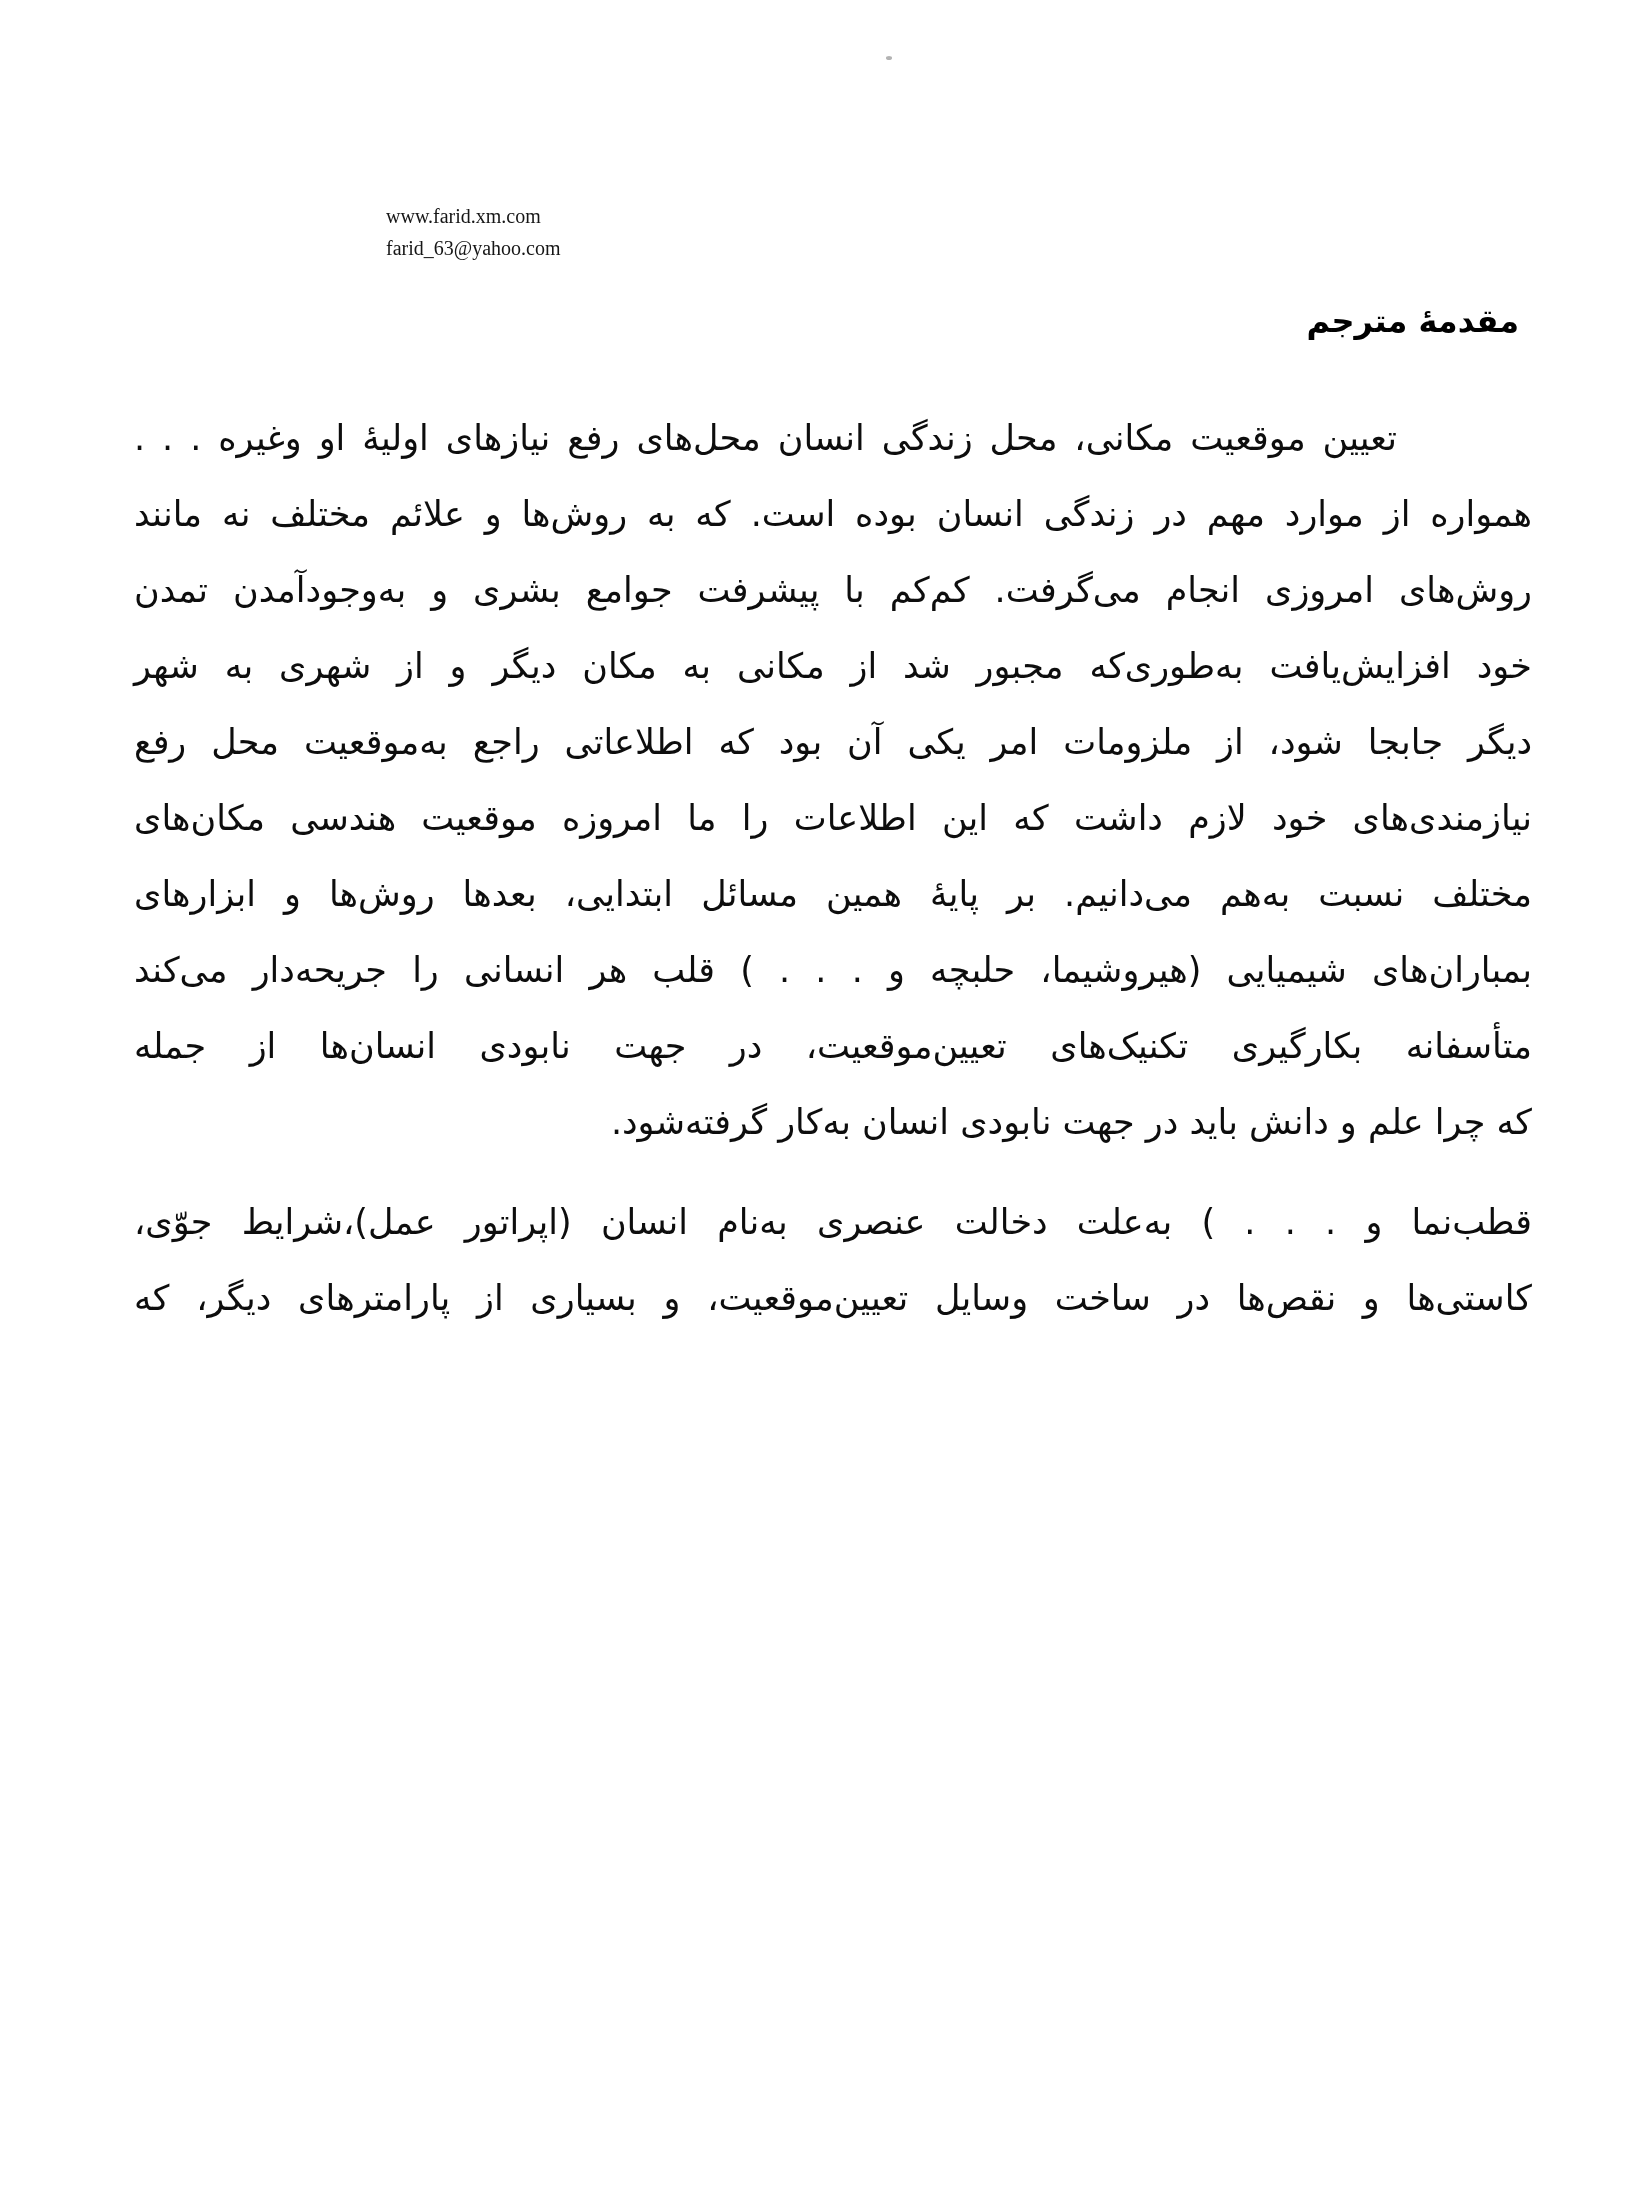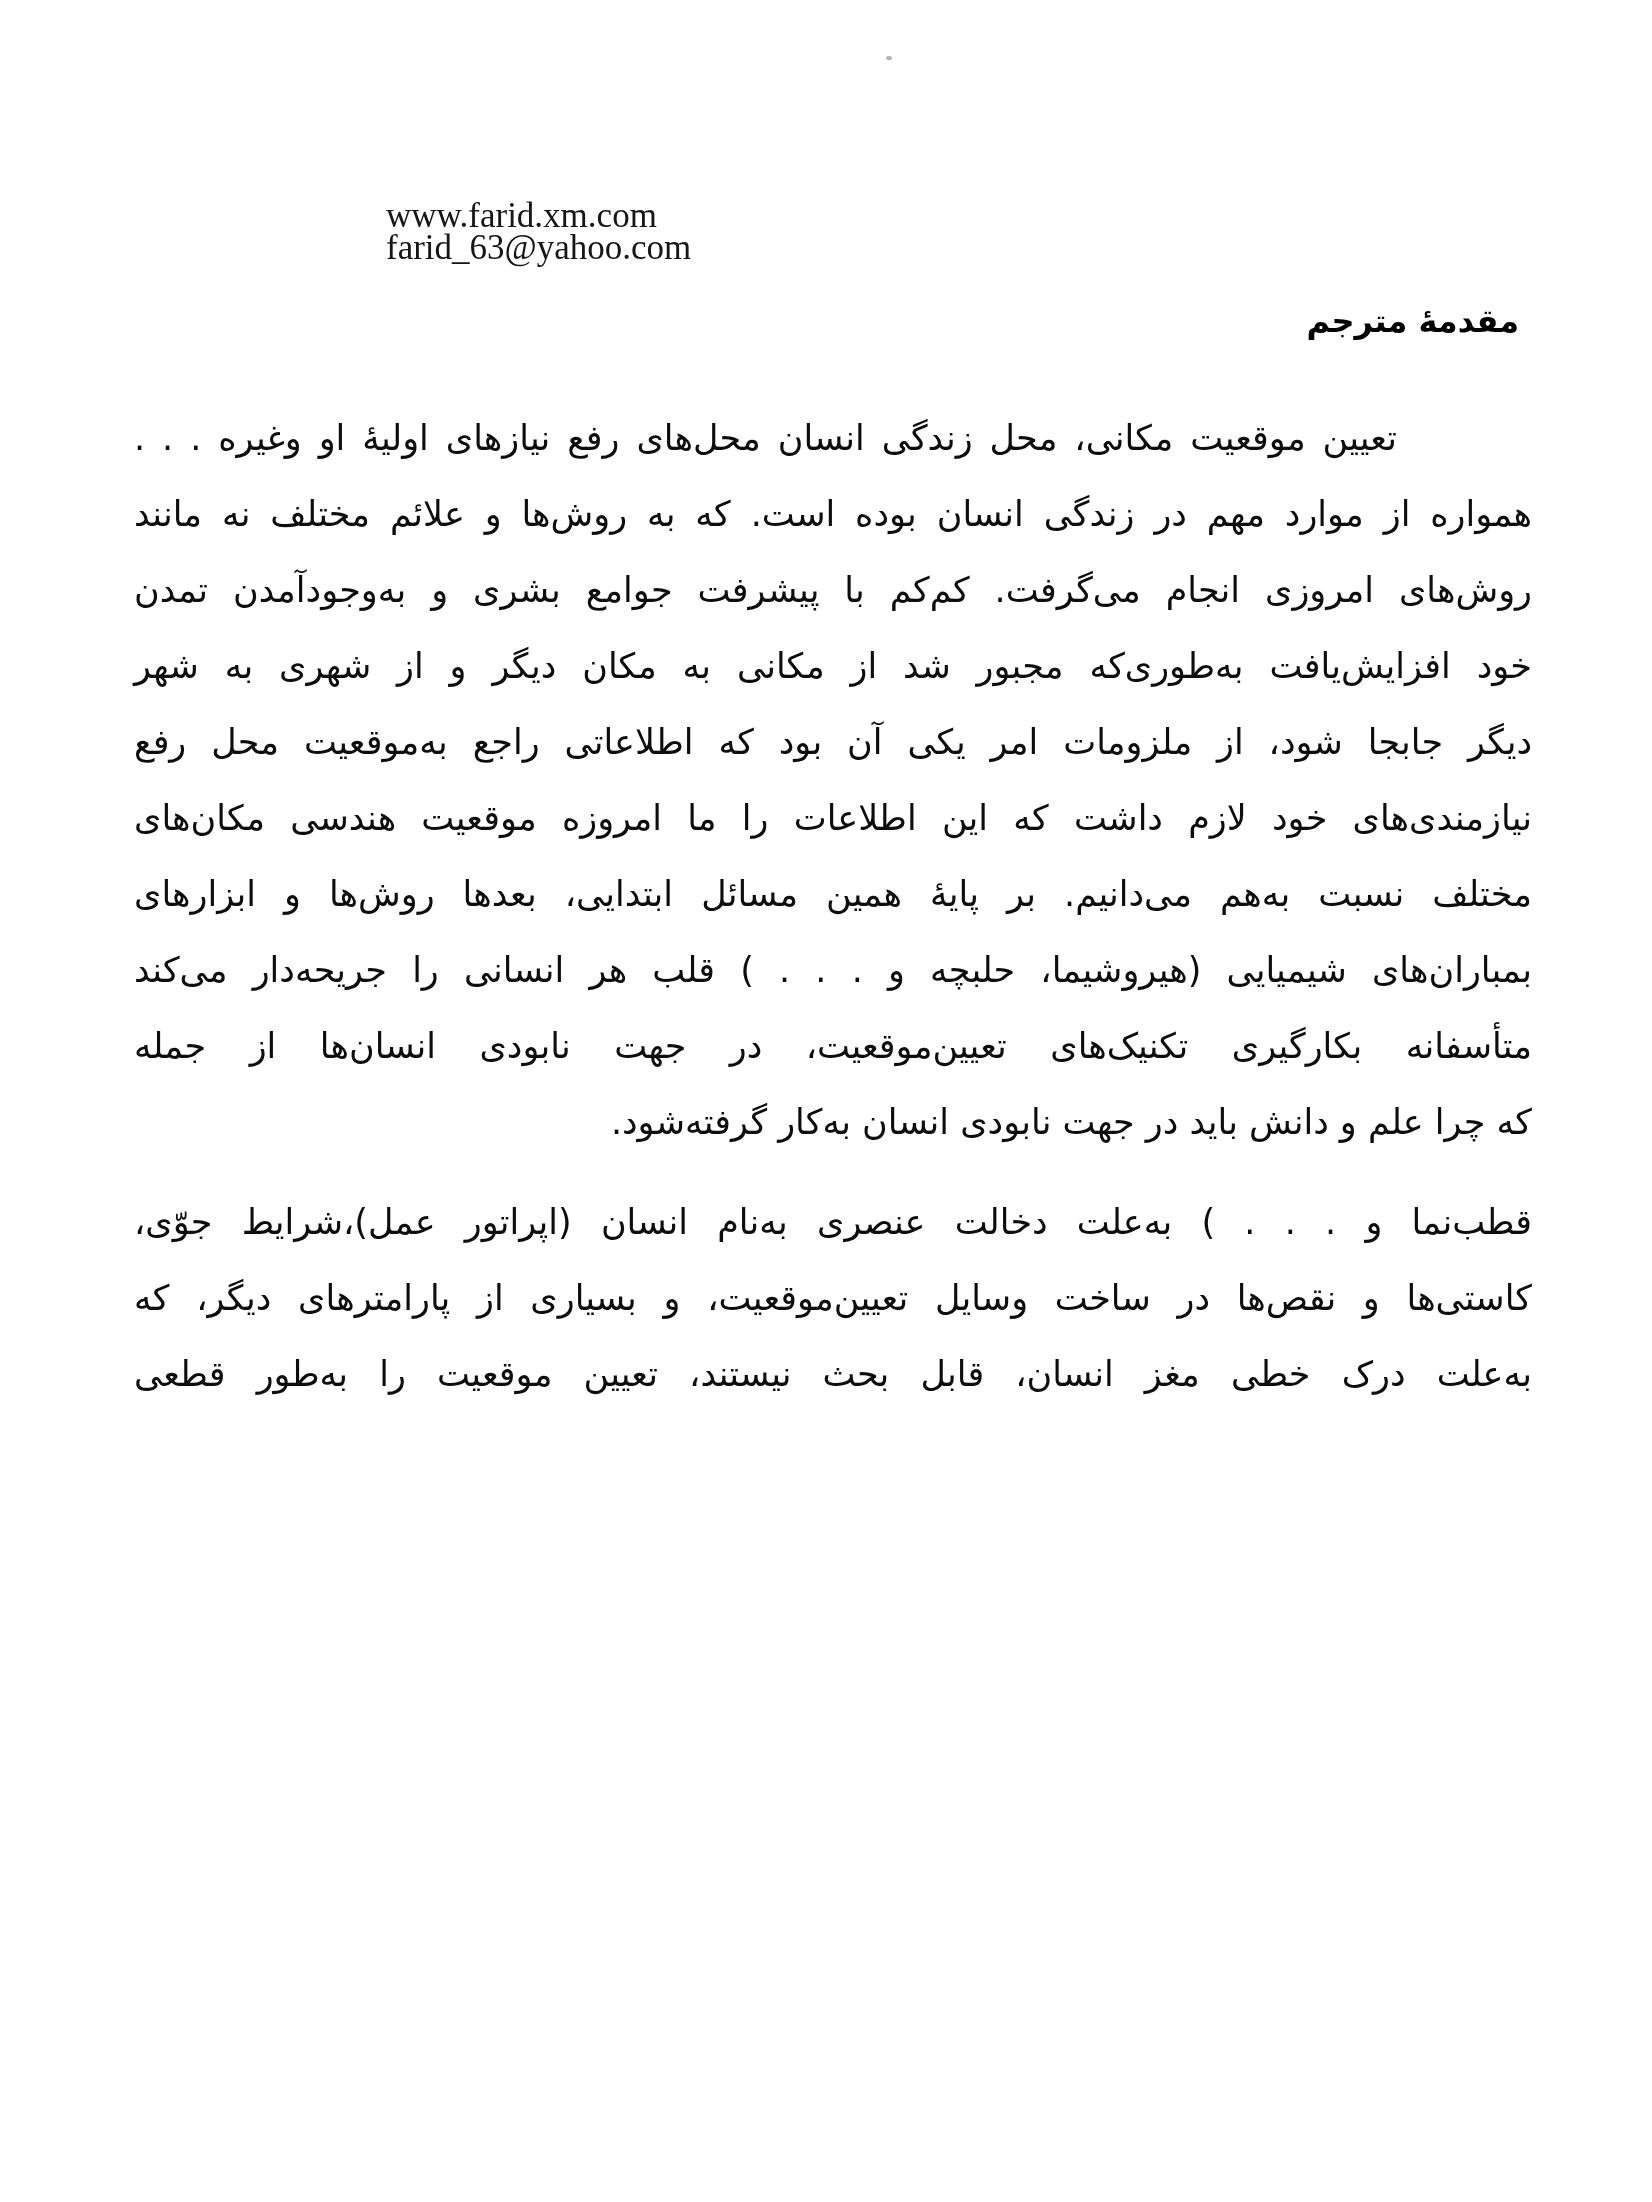--- a/index.html
+++ b/index.html
@@ -8,21 +8,21 @@
     width: 1652px;
     height: 2203px;
     background: #ffffff;
     overflow: hidden;
   }
   .contact {
     position: absolute;
     left: 386px;
     top: 200px;
     font-family: "Liberation Serif", serif;
-    font-size: 35px;
+    font-size: 20px;
     line-height: 32px;
     color: #161616;
     white-space: nowrap;
   }
   .doc-title {
     position: absolute;
     right: 133px;
     top: 302px;
     direction: rtl;
     font-family: "DejaVu Sans", sans-serif;
@@ -82,18 +82,17 @@
       <div class="line">دیگر جابجا شود، از ملزومات امر یکی آن بود که اطلاعاتی راجع به‌موقعیت محل رفع</div>
       <div class="line">نیازمندی‌های خود لازم داشت که این اطلاعات را ما امروزه موقعیت هندسی مکان‌های</div>
       <div class="line">مختلف نسبت به‌هم می‌دانیم. بر پایۀ همین مسائل ابتدایی، بعدها روش‌ها و ابزارهای</div>
       <div class="line">بمباران‌های شیمیایی (هیروشیما، حلبچه و . . . ) قلب هر انسانی را جریحه‌دار می‌کند</div>
       <div class="line">متأسفانه بکارگیری تکنیک‌های تعیین‌موقعیت، در جهت نابودی انسان‌ها از جمله</div>
       <div class="line para-end">که چرا علم و دانش باید در جهت نابودی انسان به‌کار گرفته‌شود.</div>
     </div>
     <div class="para2">
       <div class="line">قطب‌نما و . . . ) به‌علت دخالت عنصری به‌نام انسان (اپراتور عمل)،شرایط جوّی،</div>
       <div class="line">کاستی‌ها و نقص‌ها در ساخت وسایل تعیین‌موقعیت، و بسیاری از پارامترهای دیگر، که</div>
-      <div class="line">به‌علت درک خطی مغز انسان، قابل بحث نیستند، تعیین موقعیت را به‌طور قطعی</div>
     </div>
   </div>
 
 </div>
 
 
 </body></html>

